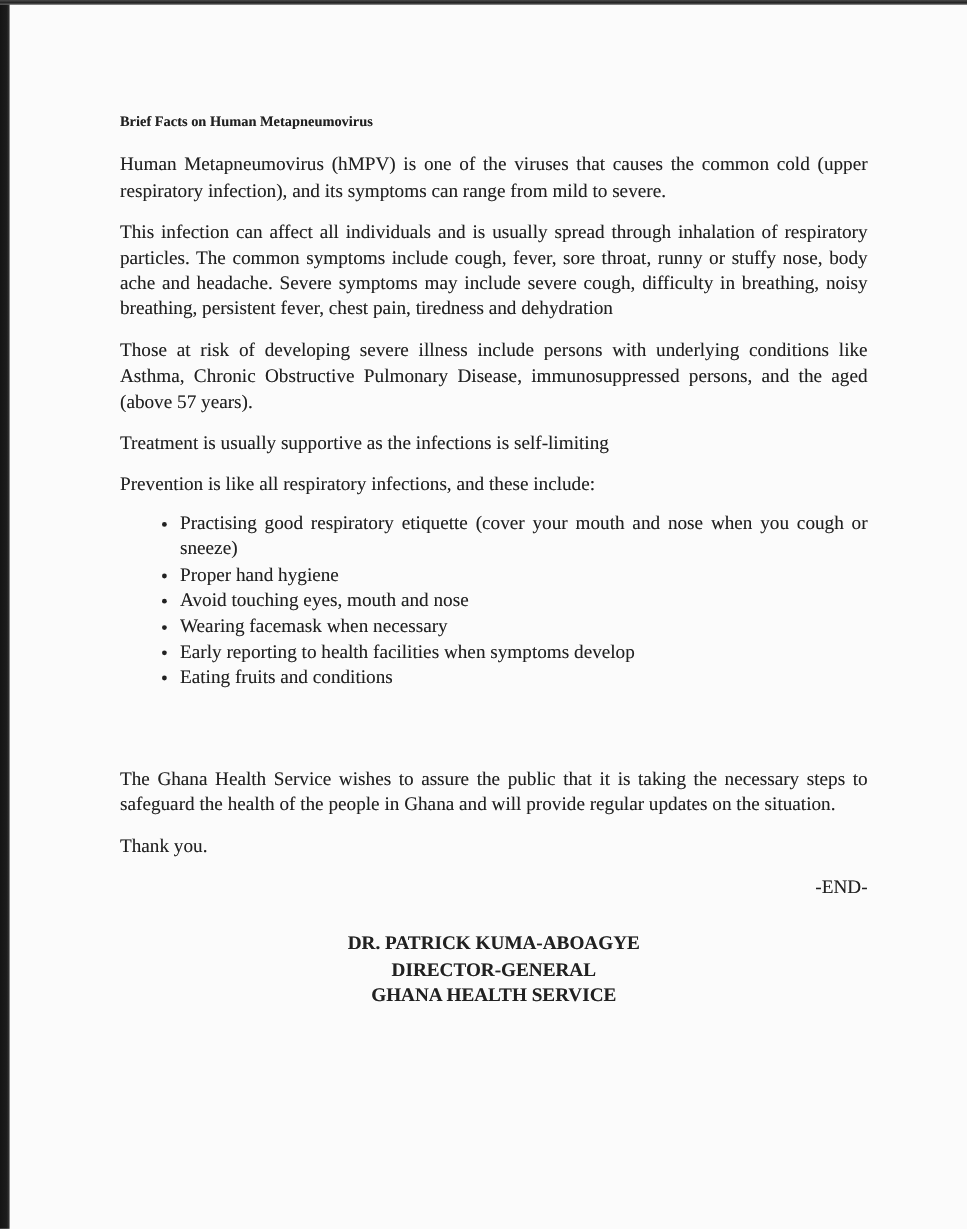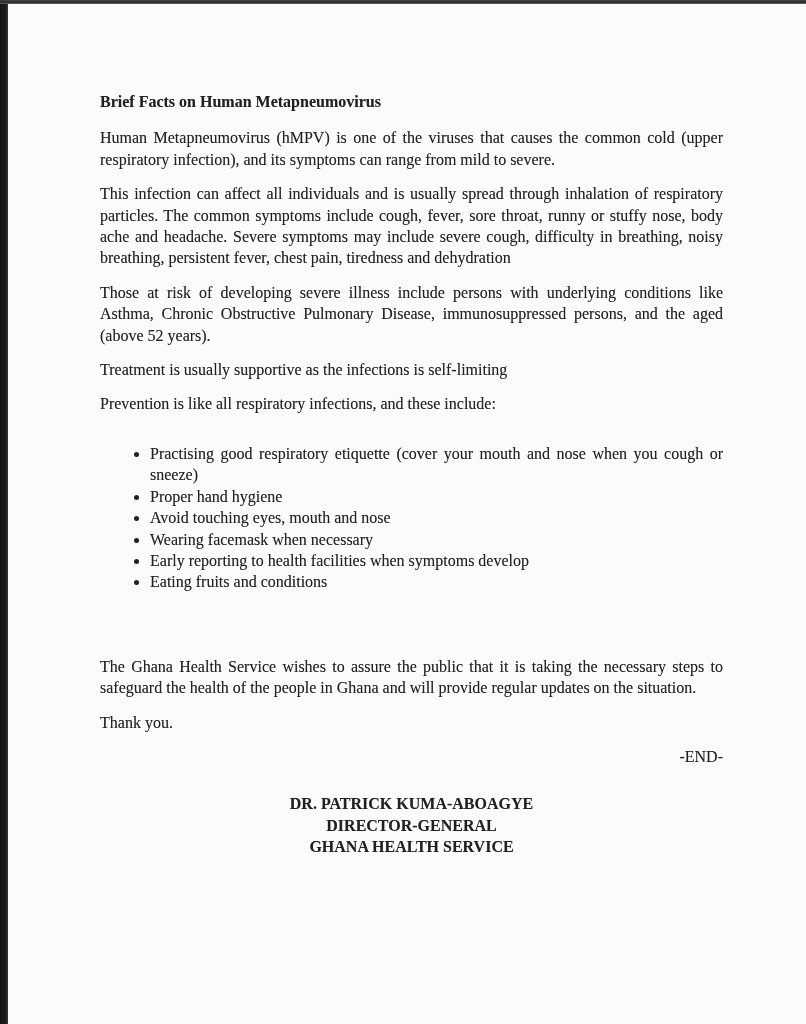--- a/index.html
+++ b/index.html
@@ -33,29 +33,29 @@
       top: 91px;
       width: 623px;
       font-size: 16px;
       line-height: 21.4px;
       color: #212121;
       text-align: justify;
       text-shadow: 0 0 0.4px rgba(30,30,30,0.35);
     }
     .doc-title {
       font-weight: bold;
-      font-size: 16px;
+      font-size: 12px;
       margin: 0 0 15px 0;
       text-align: left;
     }
     .doc p {
       margin: 0 0 13px 0;
     }
     .doc p.no-gap-after {
-      margin-bottom: 28px;
+      margin-bottom: 11px;
     }
     ul.bullet-list {
       margin: 0 0 13px 0;
       padding: 0 0 0 50px;
       list-style: disc outside;
     }
     ul.bullet-list li {
       text-align: justify;
     }
     p.assurance {
@@ -82,21 +82,21 @@
 <div class="scan-edge-top"></div>
 
 <div class="doc">
 
   <h1 class="doc-title">Brief Facts on Human Metapneumovirus</h1>
 
   <p>Human Metapneumovirus (hMPV) is one of the viruses that causes the common cold (upper respiratory infection), and its symptoms can range from mild to severe.</p>
 
   <p>This infection can affect all individuals and is usually spread through inhalation of respiratory particles. The common symptoms include cough, fever, sore throat, runny or stuffy nose, body ache and headache. Severe symptoms may include severe cough, difficulty in breathing, noisy breathing, persistent fever, chest pain, tiredness and dehydration</p>
 
-  <p>Those at risk of developing severe illness include persons with underlying conditions like Asthma, Chronic Obstructive Pulmonary Disease, immunosuppressed persons, and the aged (above 52 years).</p>
+  <p>Those at risk of developing severe illness include persons with underlying conditions like Asthma, Chronic Obstructive Pulmonary Disease, immunosuppressed persons, and the aged (above 57 years).</p>
 
   <p>Treatment is usually supportive as the infections is self-limiting</p>
 
   <p class="no-gap-after">Prevention is like all respiratory infections, and these include:</p>
 
   <ul class="bullet-list">
     <li>Practising good respiratory etiquette (cover your mouth and nose when you cough or sneeze)</li>
     <li>Proper hand hygiene</li>
     <li>Avoid touching eyes, mouth and nose</li>
     <li>Wearing facemask when necessary</li>

